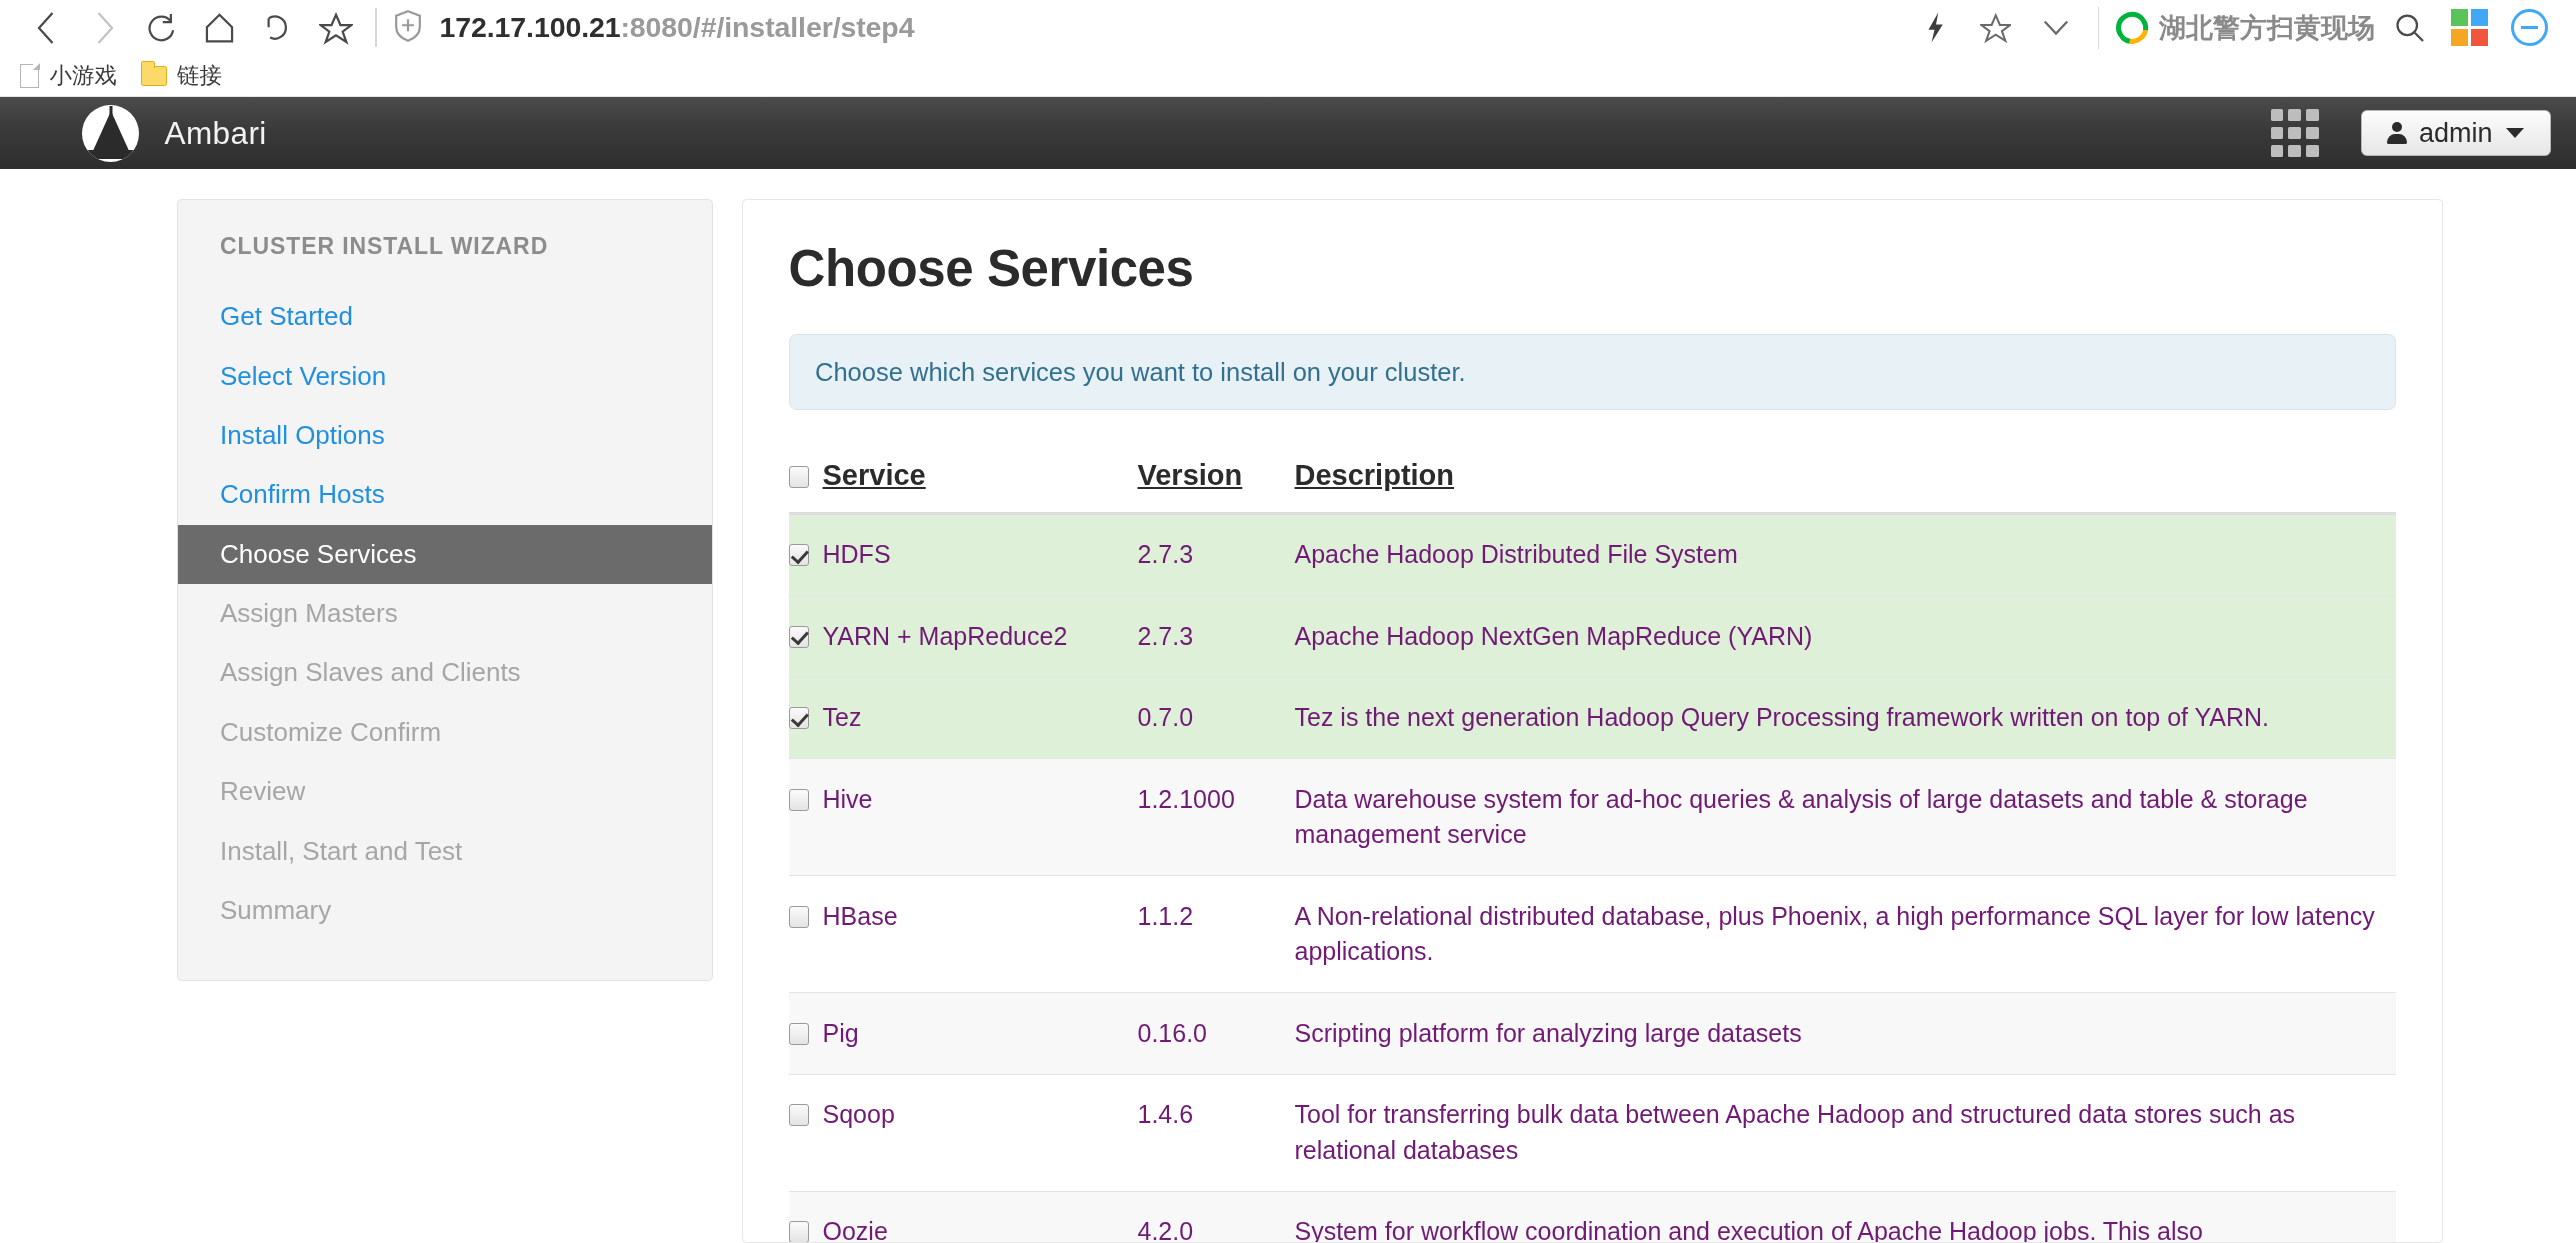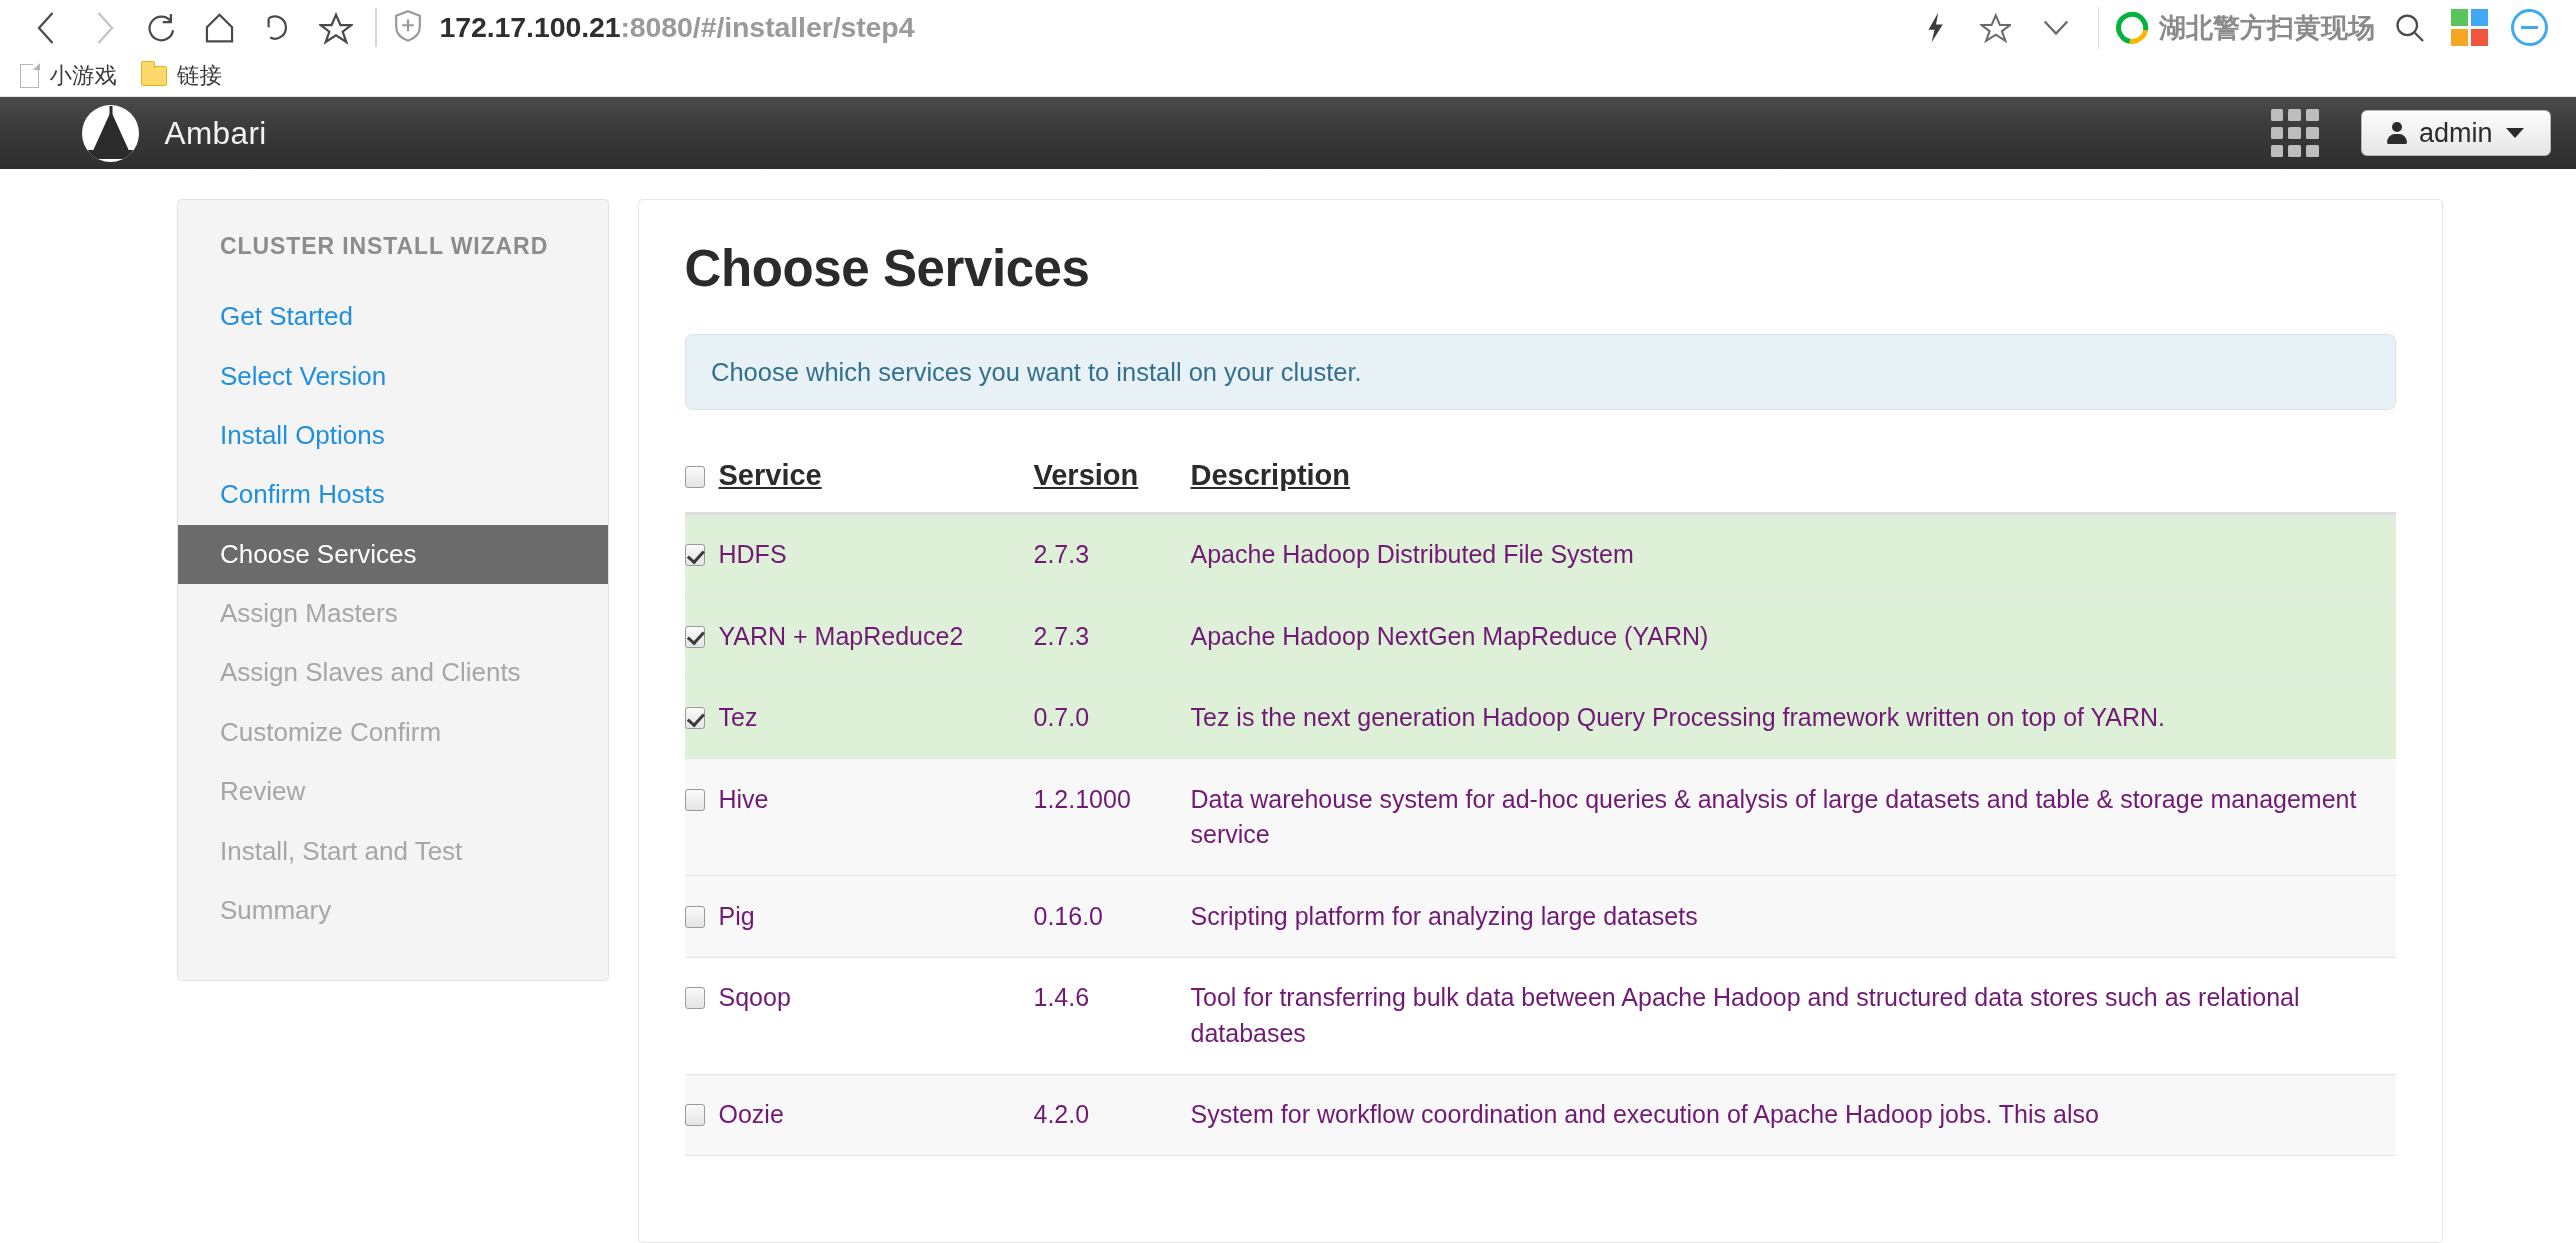--- a/index.html
+++ b/index.html
@@ -234,21 +234,21 @@
   #page-body {
     display: flex;
     align-items: flex-start;
     padding: 30px 0 0 0;
     background: #ffffff;
     height: calc(1243px - 55px - 42px - 72px);
   }
 
   
   #wizard-sidebar {
-    width: 432px;
+    width: 536px;
     margin-left: 177px;
     background: #f4f4f4;
     border: 1.5px solid #e2e2e2;
     border-radius: 4.5px;
     padding: 33px 0 40px 0;
     flex: 0 0 auto;
   }
   #wizard-title {
     font-size: 23px;
     font-weight: bold;
@@ -550,20 +550,26 @@
           <td class="col-service svc-name">Tez</td>
           <td class="col-version">0.7.0</td>
           <td>Tez is the next generation Hadoop Query Processing framework written on top of YARN.</td>
         </tr>
         <tr class="striped">
           <td class="col-check"><span class="chk"></span></td>
           <td class="col-service svc-name">Hive</td>
           <td class="col-version">1.2.1000</td>
           <td>Data warehouse system for ad-hoc queries &amp; analysis of large datasets and table &amp; storage management service</td>
         </tr>
+        <tr>
+          <td class="col-check"><span class="chk"></span></td>
+          <td class="col-service svc-name">HBase</td>
+          <td class="col-version">1.1.2</td>
+          <td>A Non-relational distributed database, plus Phoenix, a high performance SQL layer for low latency applications.</td>
+        </tr>
         <tr class="striped">
           <td class="col-check"><span class="chk"></span></td>
           <td class="col-service svc-name">Pig</td>
           <td class="col-version">0.16.0</td>
           <td>Scripting platform for analyzing large datasets</td>
         </tr>
         <tr>
           <td class="col-check"><span class="chk"></span></td>
           <td class="col-service svc-name">Sqoop</td>
           <td class="col-version">1.4.6</td>

